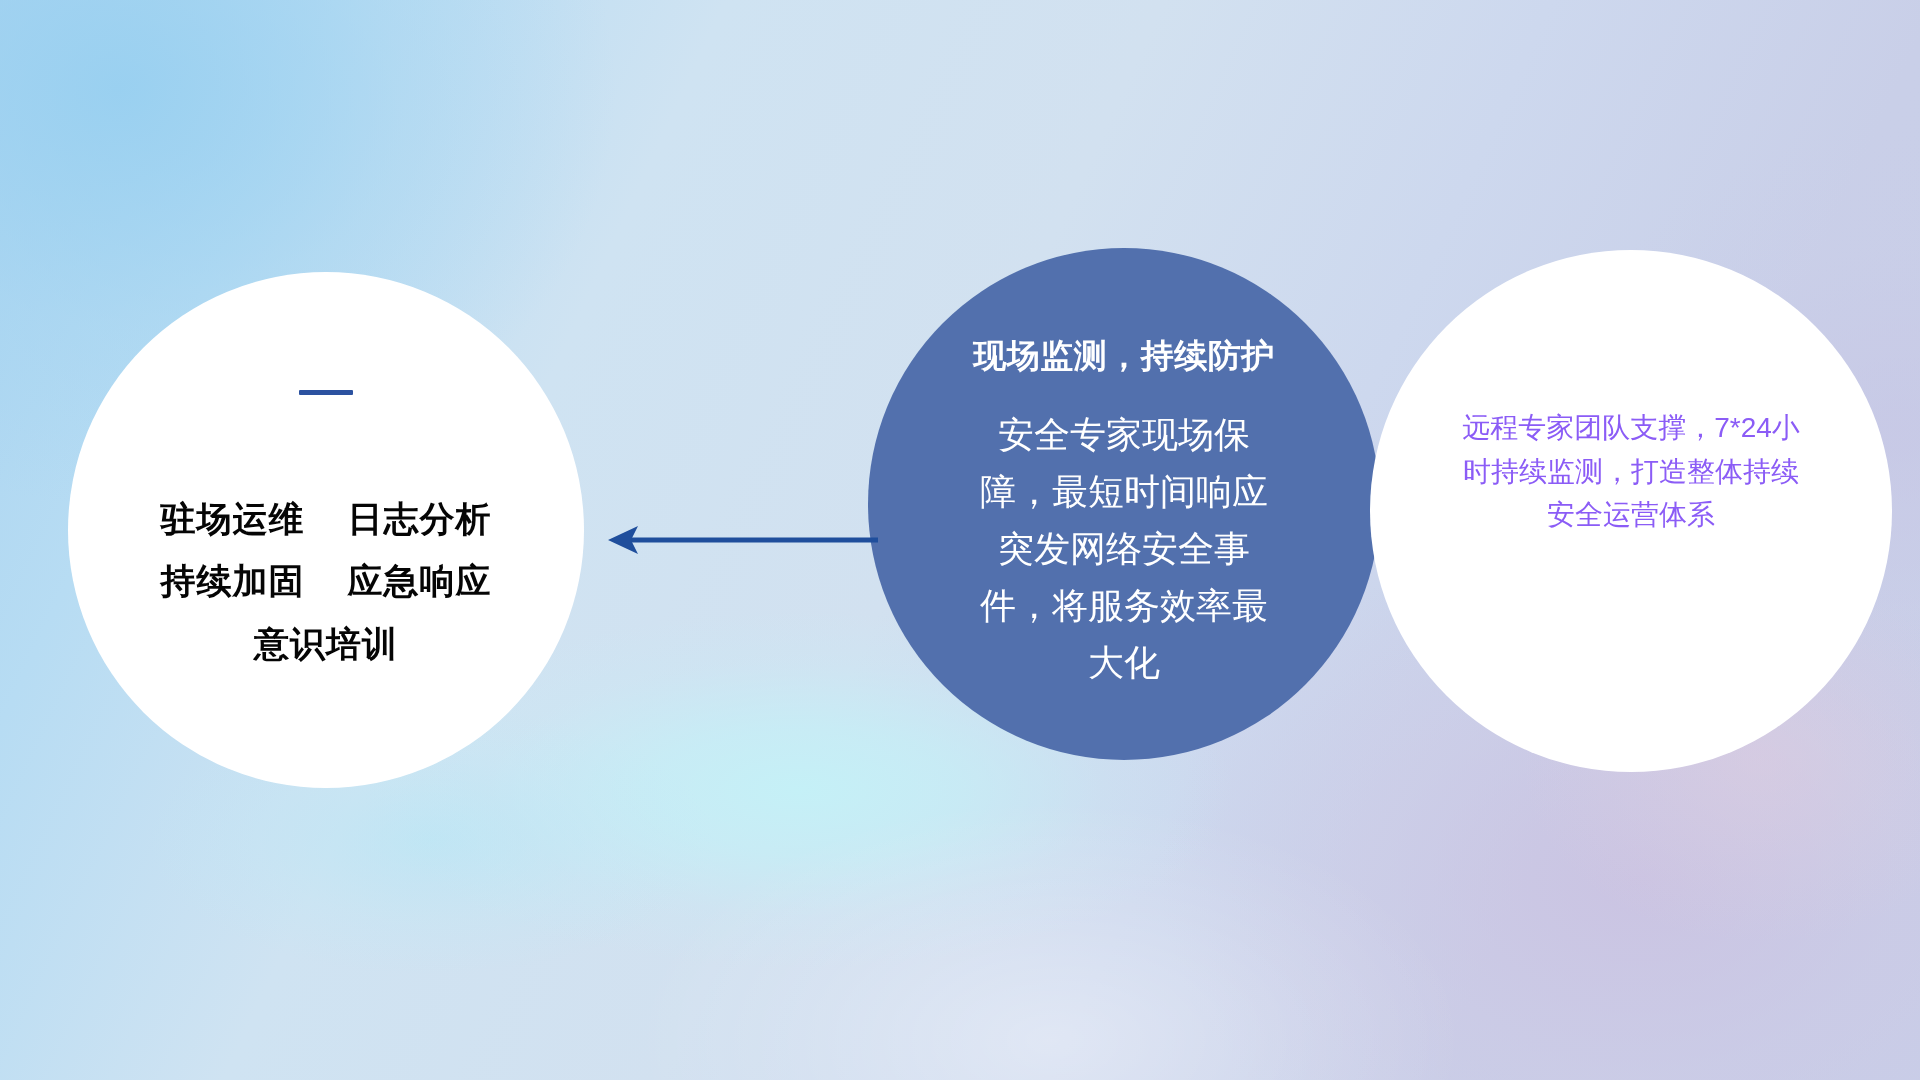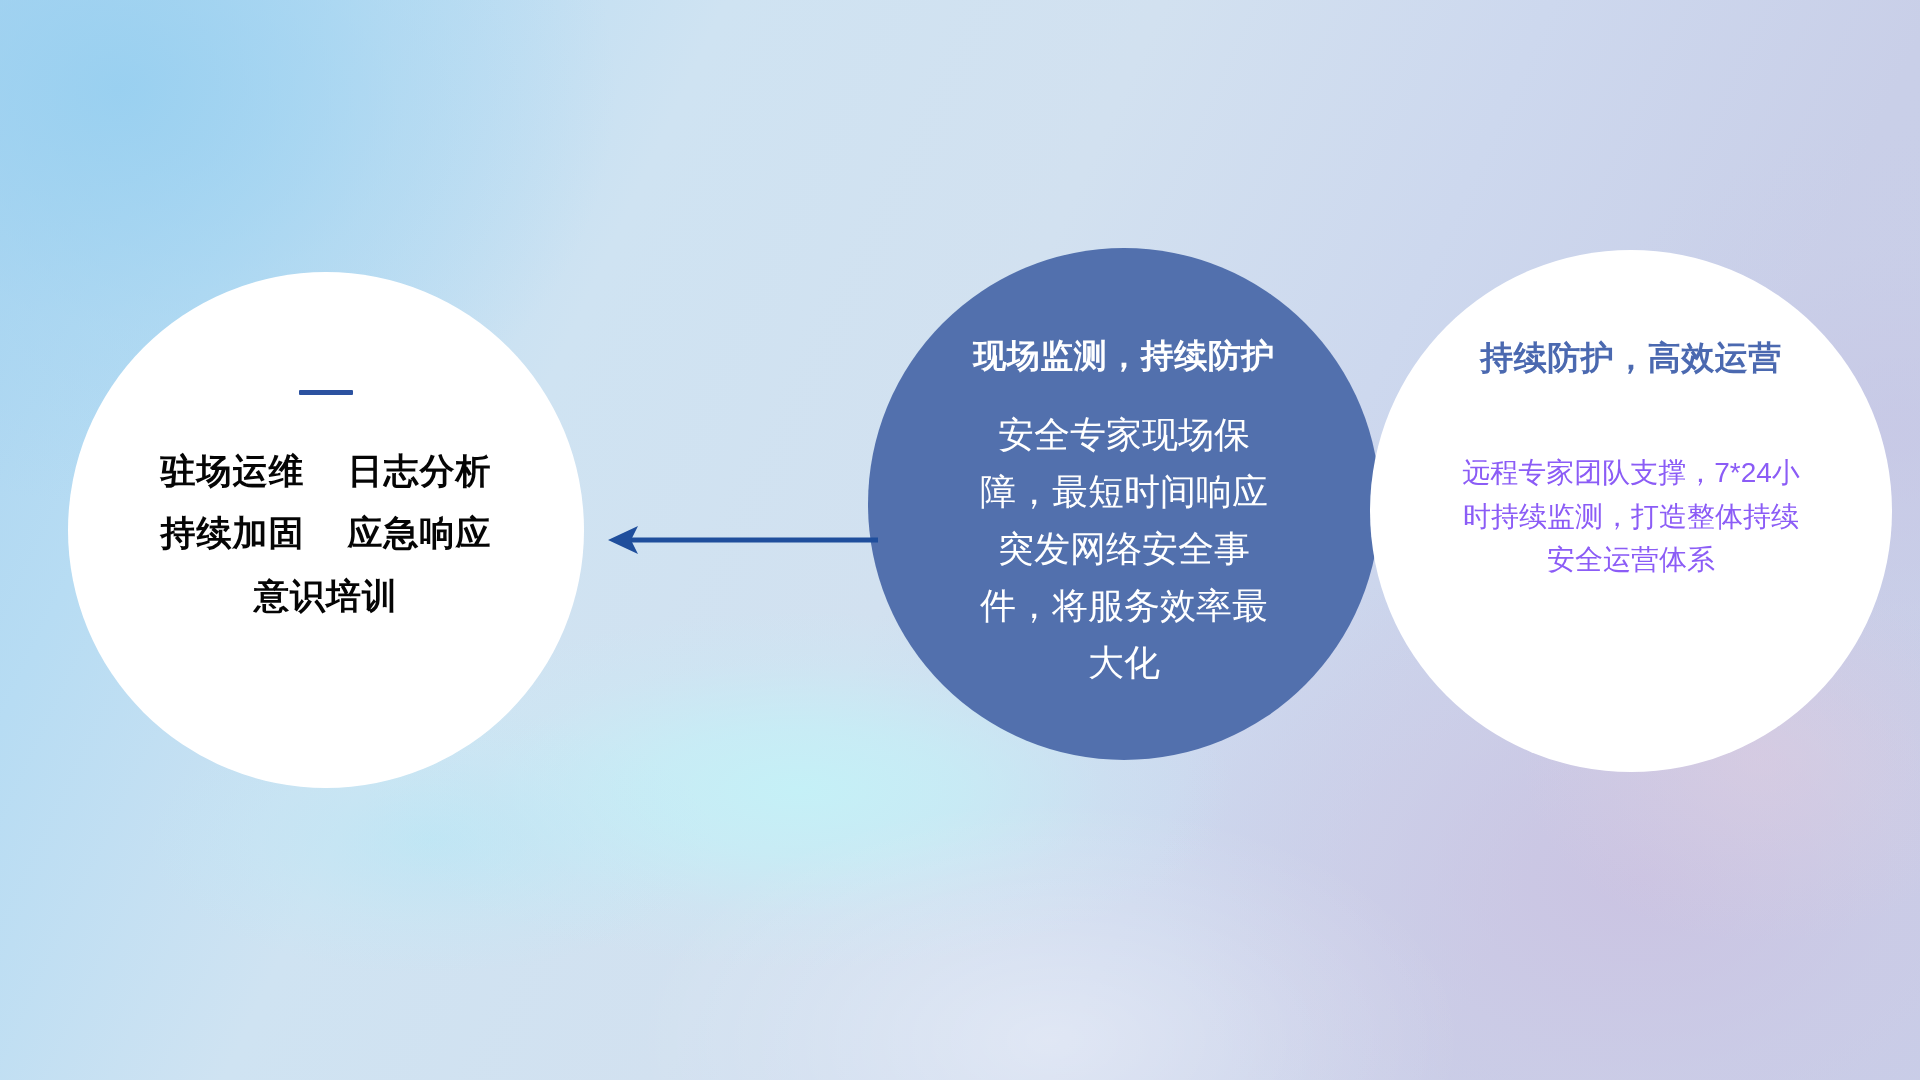--- a/index.html
+++ b/index.html
@@ -105,20 +105,21 @@
   }
 
   
   .left-inner {
     position: absolute;
     left: 0; right: 0;
     top: 118px;
     display: flex;
     flex-direction: column;
     align-items: center;
+    gap: 48px;
   }
   .dash-rule {
     width: 54px;
     height: 5px;
     background: #2c52a0;
     border-radius: 1px;
     margin-bottom: 52px;
   }
   .left-lines {
     display: flex;
@@ -231,21 +232,20 @@
 
   <div id="circle-mid" class="circle circle-blue">
     <div class="mid-inner">
       <div class="mid-title">现场监测，持续防护</div>
       <div class="mid-body">安全专家现场保障，最短时间响应突发网络安全事件，将服务效率最大化</div>
     </div>
   </div>
 
   <div id="circle-right" class="circle circle-white">
     <div class="right-inner">
-      <div class="right-title">持续防护，高效运营</div>
       <div class="right-body">远程专家团队支撑，7*24小时持续监测，打造整体持续安全运营体系</div>
     </div>
   </div>
 
   <svg id="flow-arrow" viewBox="0 0 280 56">
     <line x1="278" y1="28" x2="26" y2="28" stroke="#1f4e9c" stroke-width="5"></line>
     <path d="M 8 28 L 38 14 L 31 28 L 38 42 Z" fill="#1f4e9c"></path>
   </svg>
 
 </div>

